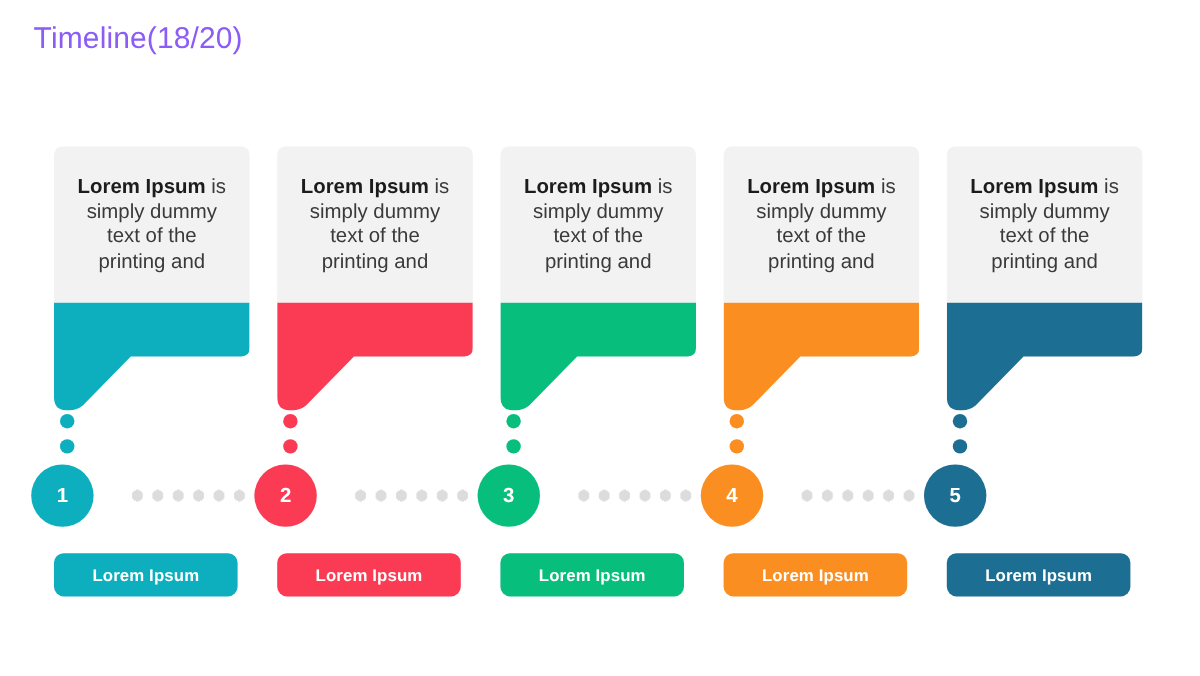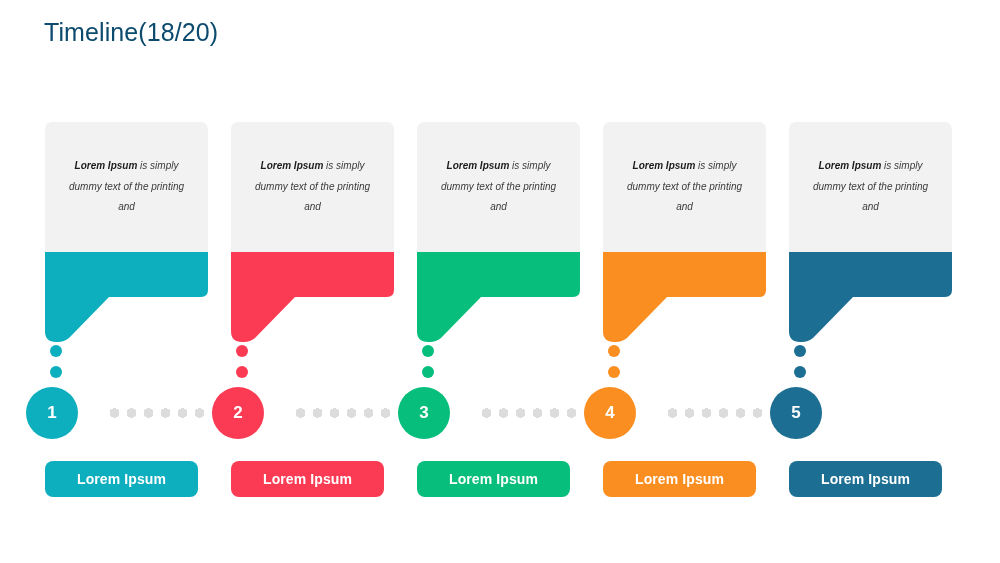--- a/index.html
+++ b/index.html
@@ -11,25 +11,25 @@
     width: 1000px;
     height: 563px;
     position: relative;
     overflow: hidden;
     font-family: "Liberation Sans", sans-serif;
   }
 
   
   #slide-title {
     position: absolute;
-    left: 44px;
+    left: 28px;
     top: 18px;
     font-size: 25px;
     font-weight: 400;
-    color: #0c4a6e;
+    color: #8b5cf6;
     letter-spacing: 0.1px;
     white-space: nowrap;
   }
 
   
   #timeline {
     position: absolute;
     left: 0;
     top: 0;
     width: 1000px;
@@ -65,24 +65,23 @@
     background: #f2f2f2;
     border-radius: 7px 7px 0 0;
     box-sizing: border-box;
     display: flex;
     align-items: center;
     justify-content: center;
   }
   .tl-card-text {
     width: 126px;
     text-align: center;
-    font-size: 10px;
+    font-size: 17px;
     line-height: 20.5px;
     color: #3a3a3a;
-    font-style: italic;
   }
   .tl-card-text b {
     font-weight: 700;
     color: #1c1c1c;
   }
 
   
   .tl-banner {
     position: absolute;
     left: 0;

